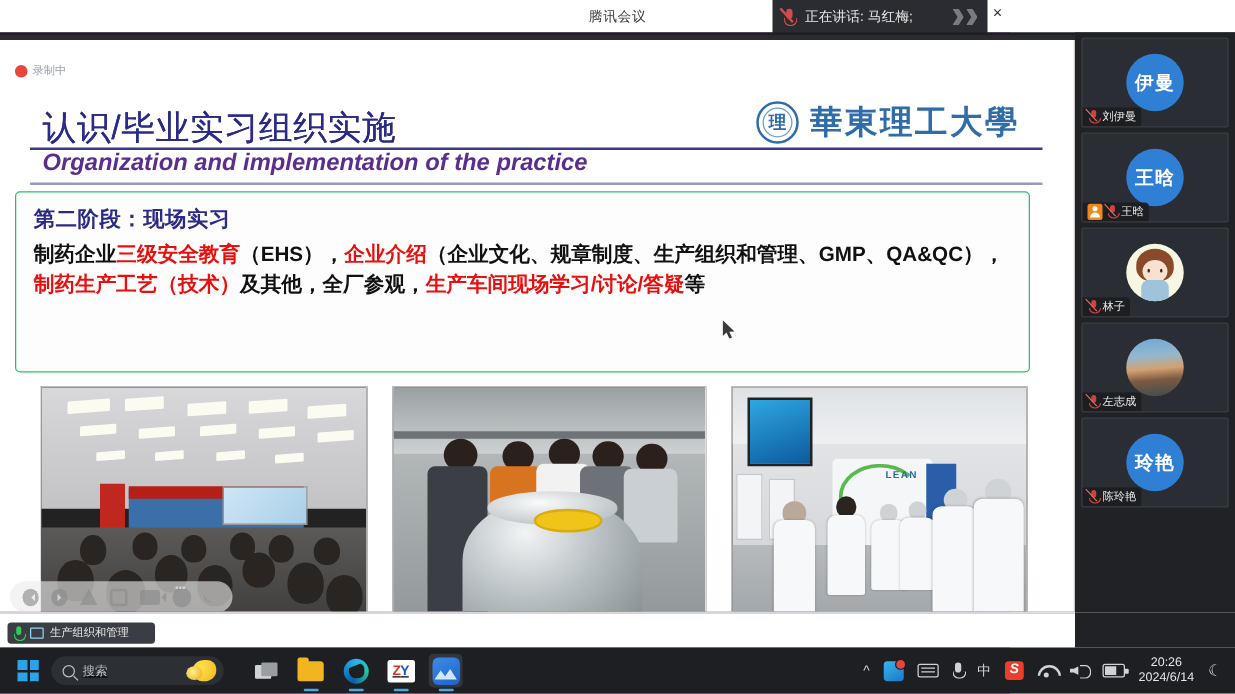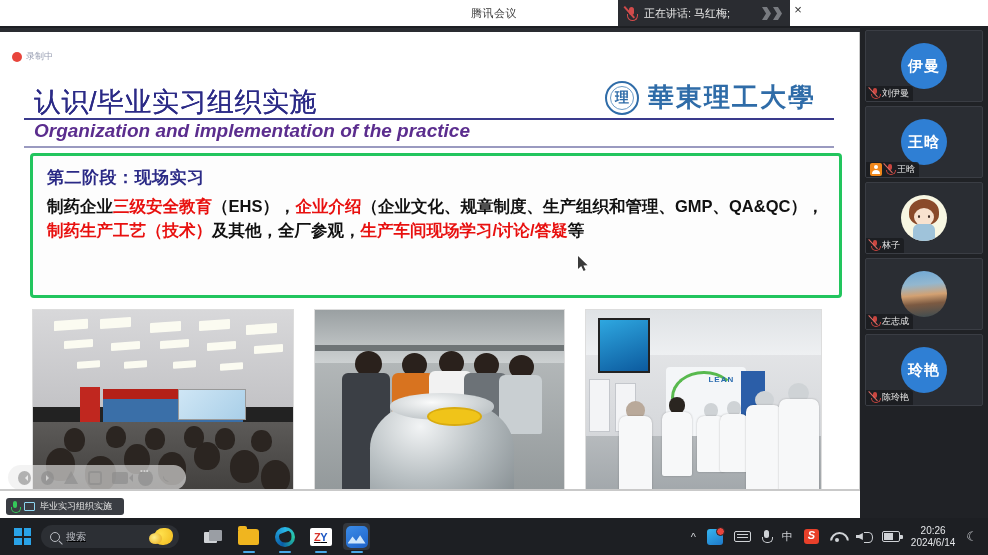--- a/index.html
+++ b/index.html
@@ -92,22 +92,22 @@
     content:""; position:absolute; inset:3px; border:1px solid #6c9bc7; border-radius:50%;
   }
   .logo .seal span { font-size:14px; color:#2f6ca8; font-weight:bold; z-index:2; }
   .logo .uname {
     font-size: 26px; font-weight: bold; color:#2f6ca8; letter-spacing:2px;
     font-family: "DejaVu Sans", "Liberation Sans", sans-serif;
   }
 
   
   .contentbox {
-    position:absolute; left:30px; top:121px; width:812px; height:145px;
-    background:#fdfdfd; border:3px solid #22c55e; border-radius:4px;
+    position:absolute; left:12px; top:121px; width:812px; height:145px;
+    background:#fdfdfd; border:1px solid #22c55e; border-radius:4px;
     padding: 10px 14px 8px 14px;
   }
   .c-head {
     font-size:17px; font-weight:bold; color:#2b2a86; margin-bottom:5px; letter-spacing:.5px;
   }
   .c-body {
     font-size:16.5px; font-weight:bold; color:#111; line-height:1.48;
     letter-spacing:0px;
   }
   .c-body .red { color:#e8100f; }
@@ -475,21 +475,21 @@
       </div>
     </div>
   </div>
 
   <div class="share-bottom"></div>
   <div class="share-bottom-line"></div>
 
   <div class="sharelabel">
     <div class="mic-g"></div>
     <div class="scr"></div>
-    <div class="txt">毕业实习组织实施</div>
+    <div class="txt">生产组织和管理</div>
   </div>
 
   <div class="rail">
       <div class="tile">
         <div class="avatar">伊曼</div>
         <div class="namebadge">
           <div class="mic-muted">
             <div class="sl"></div>
           </div>
           <div class="nm">刘伊曼</div>

